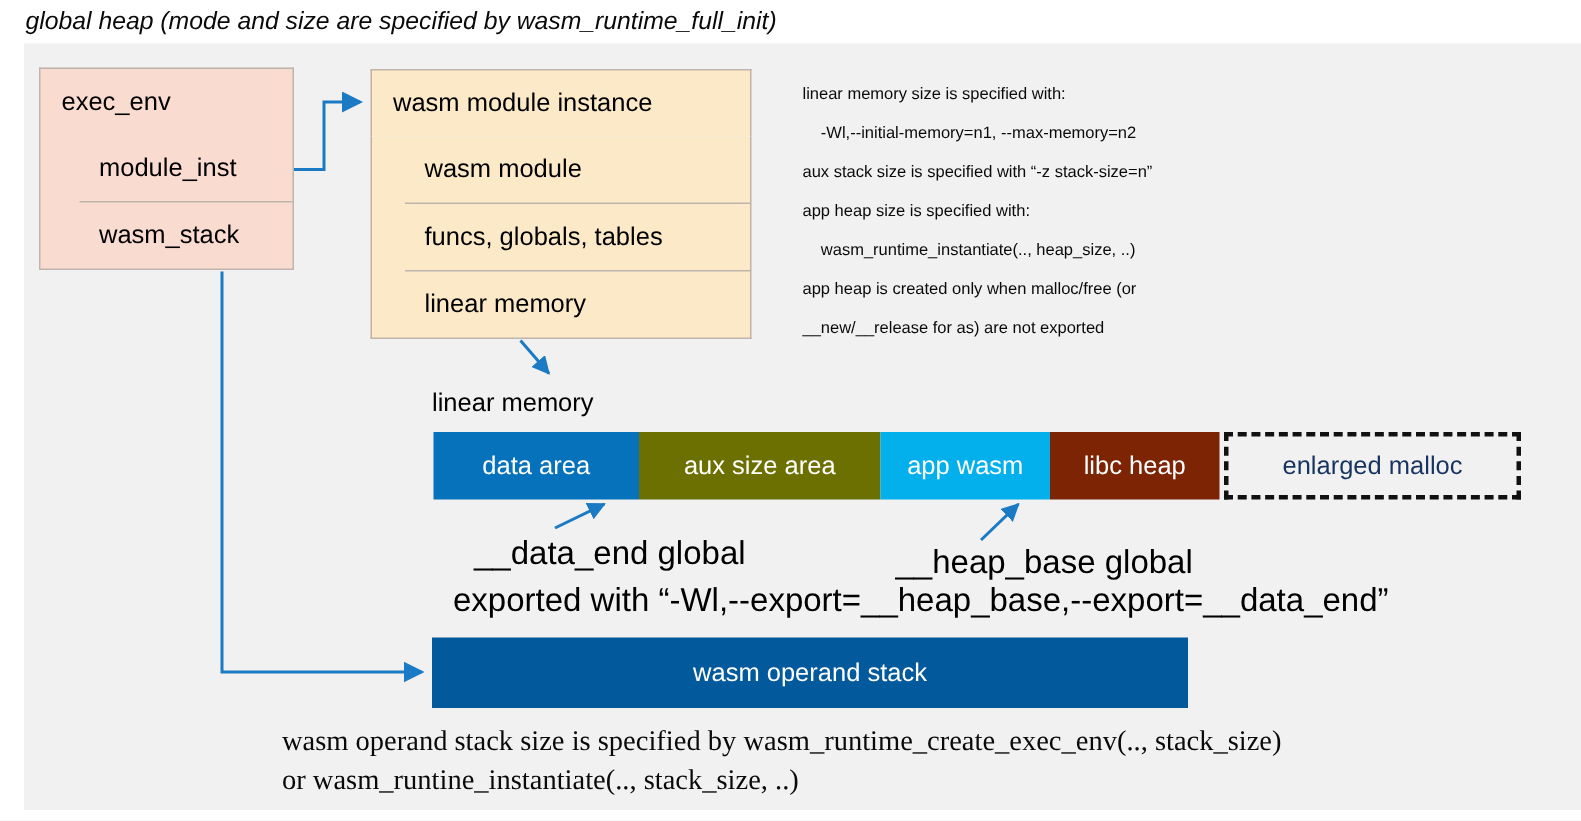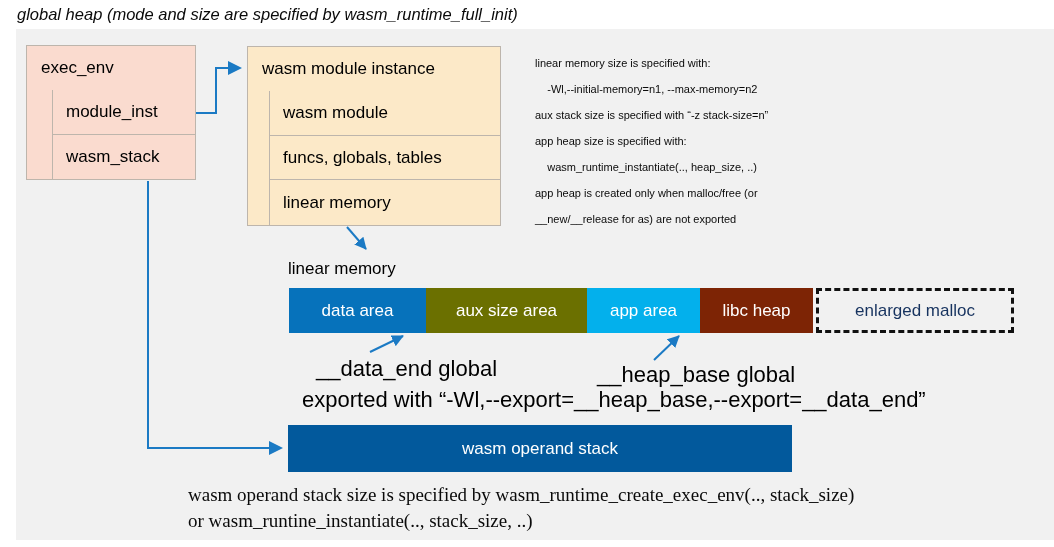--- a/index.html
+++ b/index.html
@@ -30,20 +30,21 @@
     box-sizing:border-box;width:100%;
     border:1px solid #bdb5ac;
     display:flex;align-items:center;
     font-size:17px;padding-left:14px;
   }
   .sbox .body{
     box-sizing:border-box;width:100%;display:flex;
     border-left:1px solid #bdb5ac;
     border-right:1px solid #bdb5ac;
     border-bottom:1px solid #bdb5ac;
+    align-items:center;
   }
   .sbox .gutter{box-sizing:border-box;border-right:1px solid #bdb5ac;}
   .sbox .rows{box-sizing:border-box;flex:1;display:flex;flex-direction:column;}
   .sbox .row{
     box-sizing:border-box;display:flex;align-items:center;
     font-size:17px;padding-left:13px;
     border-bottom:1px solid #bdb5ac;
   }
   .sbox .row:last-child{border-bottom:none;}
 
@@ -170,21 +171,21 @@
 aux stack size is specified with “-z stack-size=n”
 app heap size is specified with:
     wasm_runtime_instantiate(.., heap_size, ..)
 app heap is created only when malloc/free (or
 __new/__release for as) are not exported</div>
 
   <div class="lm-label">linear memory</div>
   <div class="membar">
     <div class="seg s0">data area</div>
     <div class="seg s1">aux size area</div>
-    <div class="seg s2">app area</div>
+    <div class="seg s2">app wasm</div>
     <div class="seg s3">libc heap</div>
     <div class="seg enlarged">enlarged malloc</div>
   </div>
 
   <div class="ann" id="ann-data-end">__data_end global</div>
   <div class="ann" id="ann-heap-base">__heap_base global</div>
   <div class="ann" id="ann-exported">exported with “-Wl,--export=__heap_base,--export=__data_end”</div>
 
   <div class="opstack">wasm operand stack</div>
   <div class="bottom-note">wasm operand stack size is specified by wasm_runtime_create_exec_env(.., stack_size)

